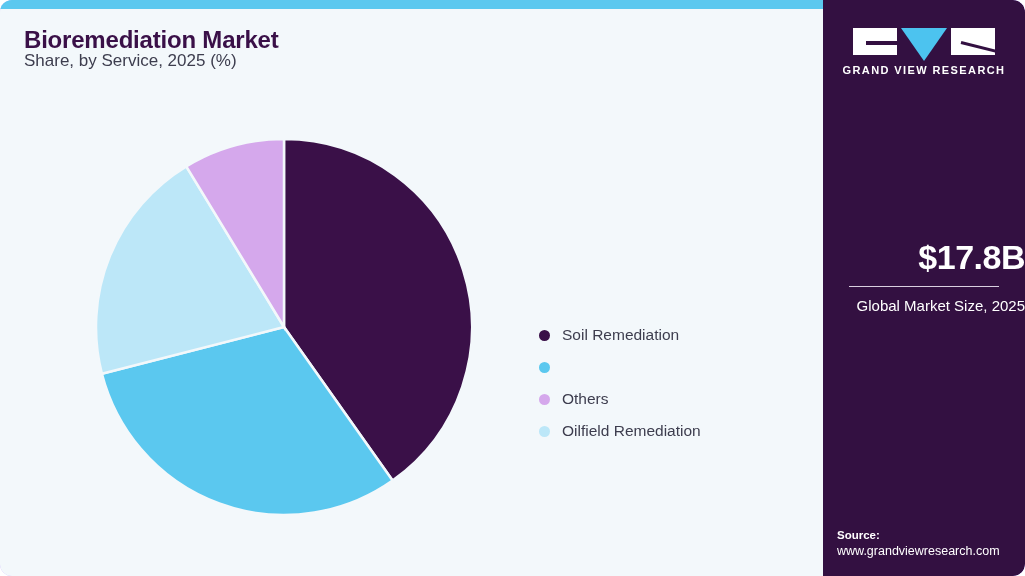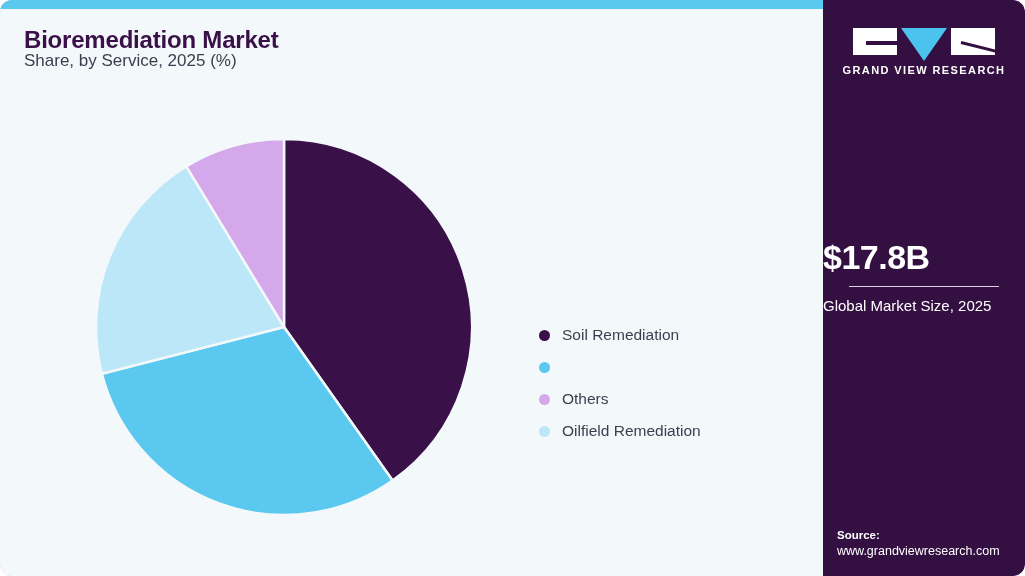--- a/index.html
+++ b/index.html
@@ -164,21 +164,21 @@
     letter-spacing: 1.4px;
     color: #ffffff;
   }
 
   
   #stat-block {
     position: absolute;
     left: 0;
     top: 238px;
     width: 202px;
-    text-align: left;
+    text-align: right;
   }
   #stat-value {
     font-size: 34px;
     font-weight: bold;
     color: #ffffff;
     letter-spacing: -0.5px;
   }
   #stat-divider {
     width: 150px;
     height: 1px;

